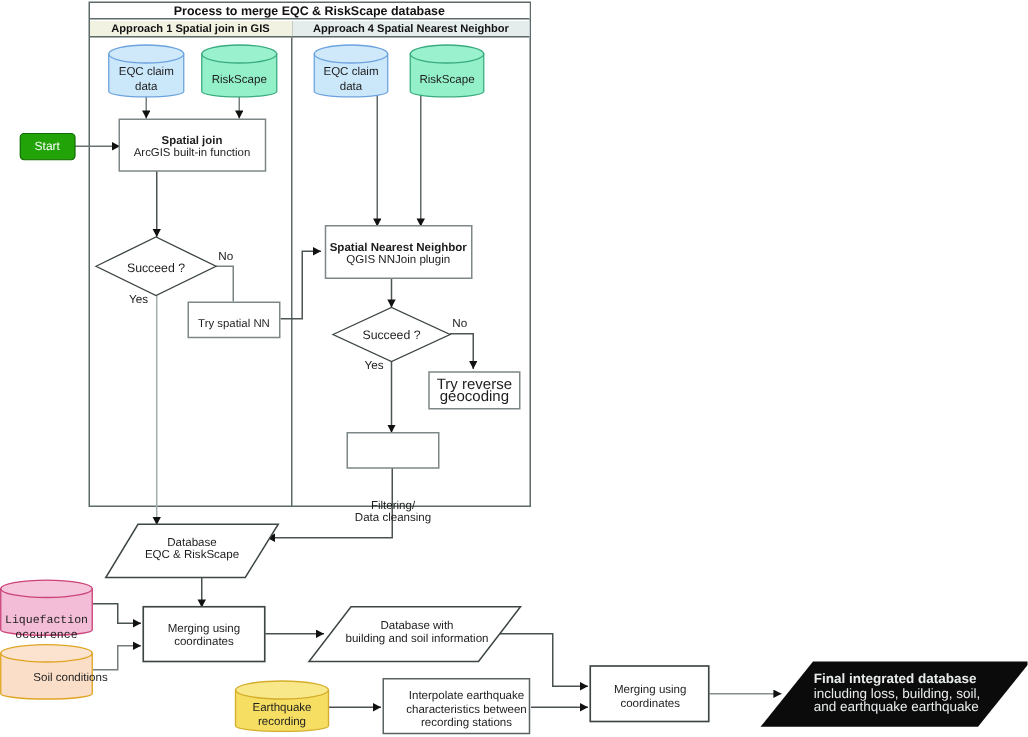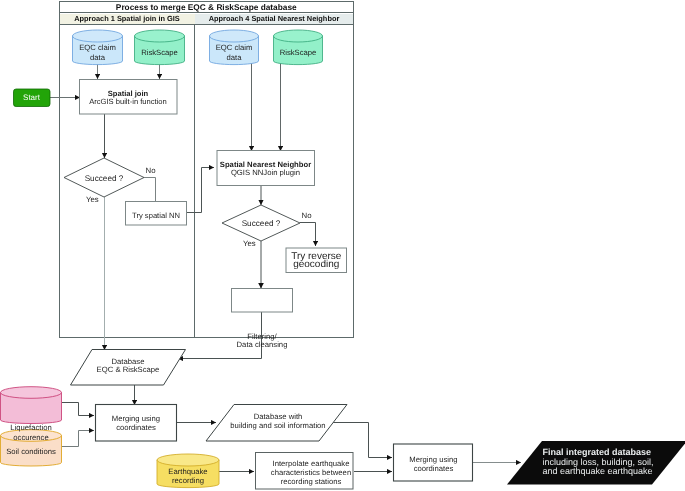--- a/index.html
+++ b/index.html
@@ -137,22 +137,22 @@
   <div class="lbl" style="left:226px;top:218.5px;width:70px;font-size:8.2px;">Succeed ?</div>
   <div class="lbl" style="left:301.5px;top:211px;width:20px;font-size:7.8px;text-align:left;">No</div>
   <div class="lbl" style="left:243px;top:238.5px;width:20px;font-size:7.8px;text-align:left;">Yes</div>
 
   <div class="lbl" style="left:286px;top:252.5px;width:60.5px;font-size:10px;line-height:8.8px;"><span>Try reverse</span><br><span>geocoding</span></div>
 
   <div class="lbl" style="left:231.5px;top:292.5px;width:61px;font-size:7.7px;line-height:8.8px;margin-top:40px;"><span>Filtering/</span><br><span>Data cleansing</span></div>
 
   <div class="lbl" style="left:71.5px;top:357.5px;width:113px;font-size:7.7px;line-height:8.8px;"><span>Database</span><br><span>EQC &amp; RiskScape</span></div>
 
-  <div class="lbl" style="left:1px;top:423px;width:60px;font-size:7.7px;line-height:9.6px;"><span>Liquefaction</span><br><span>occurence</span></div>
-  <div class="lbl" style="left:1px;top:447px;width:60px;font-size:7.7px;">Soil conditions</div>
+  <div class="lbl" style="left:1px;top:410px;width:60px;font-size:7.7px;line-height:9.6px;font-family:Liberation Mono, monospace;"><span>Liquefaction</span><br><span>occurence</span></div>
+  <div class="lbl" style="left:17px;top:447px;width:60px;font-size:7.7px;">Soil conditions</div>
 
   <div class="lbl" style="left:95.5px;top:414px;width:81px;font-size:7.7px;line-height:9px;"><span>Merging using</span><br><span>coordinates</span></div>
 
   <div class="lbl" style="left:208px;top:413px;width:140px;font-size:7.7px;line-height:8.9px;"><span>Database with</span><br><span>building and soil information</span></div>
 
   <div class="lbl" style="left:158px;top:466.5px;width:60px;font-size:7.7px;line-height:9.6px;"><span>Earthquake</span><br><span>recording</span></div>
 
   <div class="lbl" style="left:255px;top:460px;width:112px;font-size:7.7px;line-height:8.9px;"><span>Interpolate earthquake</span><br><span>characteristics between</span><br><span>recording stations</span></div>
 
   <div class="lbl" style="left:393.5px;top:455px;width:80px;font-size:7.7px;line-height:9px;"><span>Merging using</span><br><span>coordinates</span></div>

